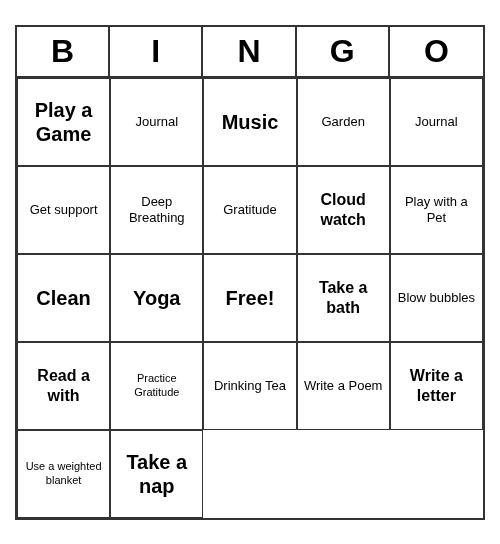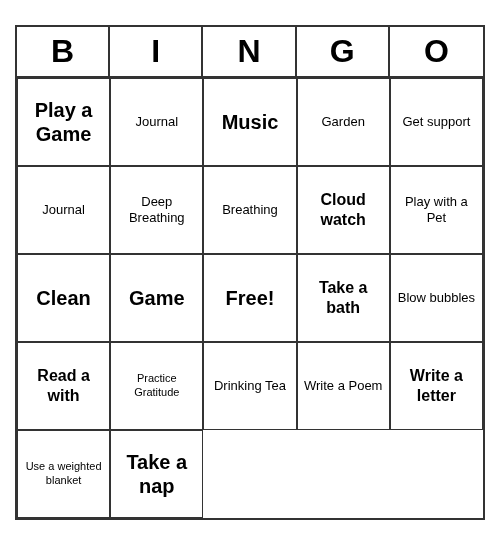--- a/index.html
+++ b/index.html
@@ -100,42 +100,42 @@
       <div class="bingo-cell">
         <span class="text-small">Journal</span>
       </div>
       <div class="bingo-cell">
         <span class="text-large">Music</span>
       </div>
       <div class="bingo-cell">
         <span class="text-small">Garden</span>
       </div>
       <div class="bingo-cell">
-        <span class="text-small">Get support</span>
+        <span class="text-small">Journal</span>
       </div>
       <div class="bingo-cell">
-        <span class="text-small">Journal</span>
+        <span class="text-small">Get support</span>
       </div>
       <div class="bingo-cell">
         <span class="text-small">Deep Breathing</span>
       </div>
       <div class="bingo-cell">
-        <span class="text-small">Breathing</span>
+        <span class="text-small">Gratitude</span>
       </div>
       <div class="bingo-cell">
         <span class="text-medium">Cloud watch</span>
       </div>
       <div class="bingo-cell">
         <span class="text-small">Play with a Pet</span>
       </div>
       <div class="bingo-cell">
         <span class="text-large">Clean</span>
       </div>
       <div class="bingo-cell">
-        <span class="text-large">Game</span>
+        <span class="text-large">Yoga</span>
       </div>
       <div class="bingo-cell">
         <span class="text-large">Free!</span>
       </div>
       <div class="bingo-cell">
         <span class="text-medium">Take a bath</span>
       </div>
       <div class="bingo-cell">
         <span class="text-small">Blow bubbles</span>
       </div>

